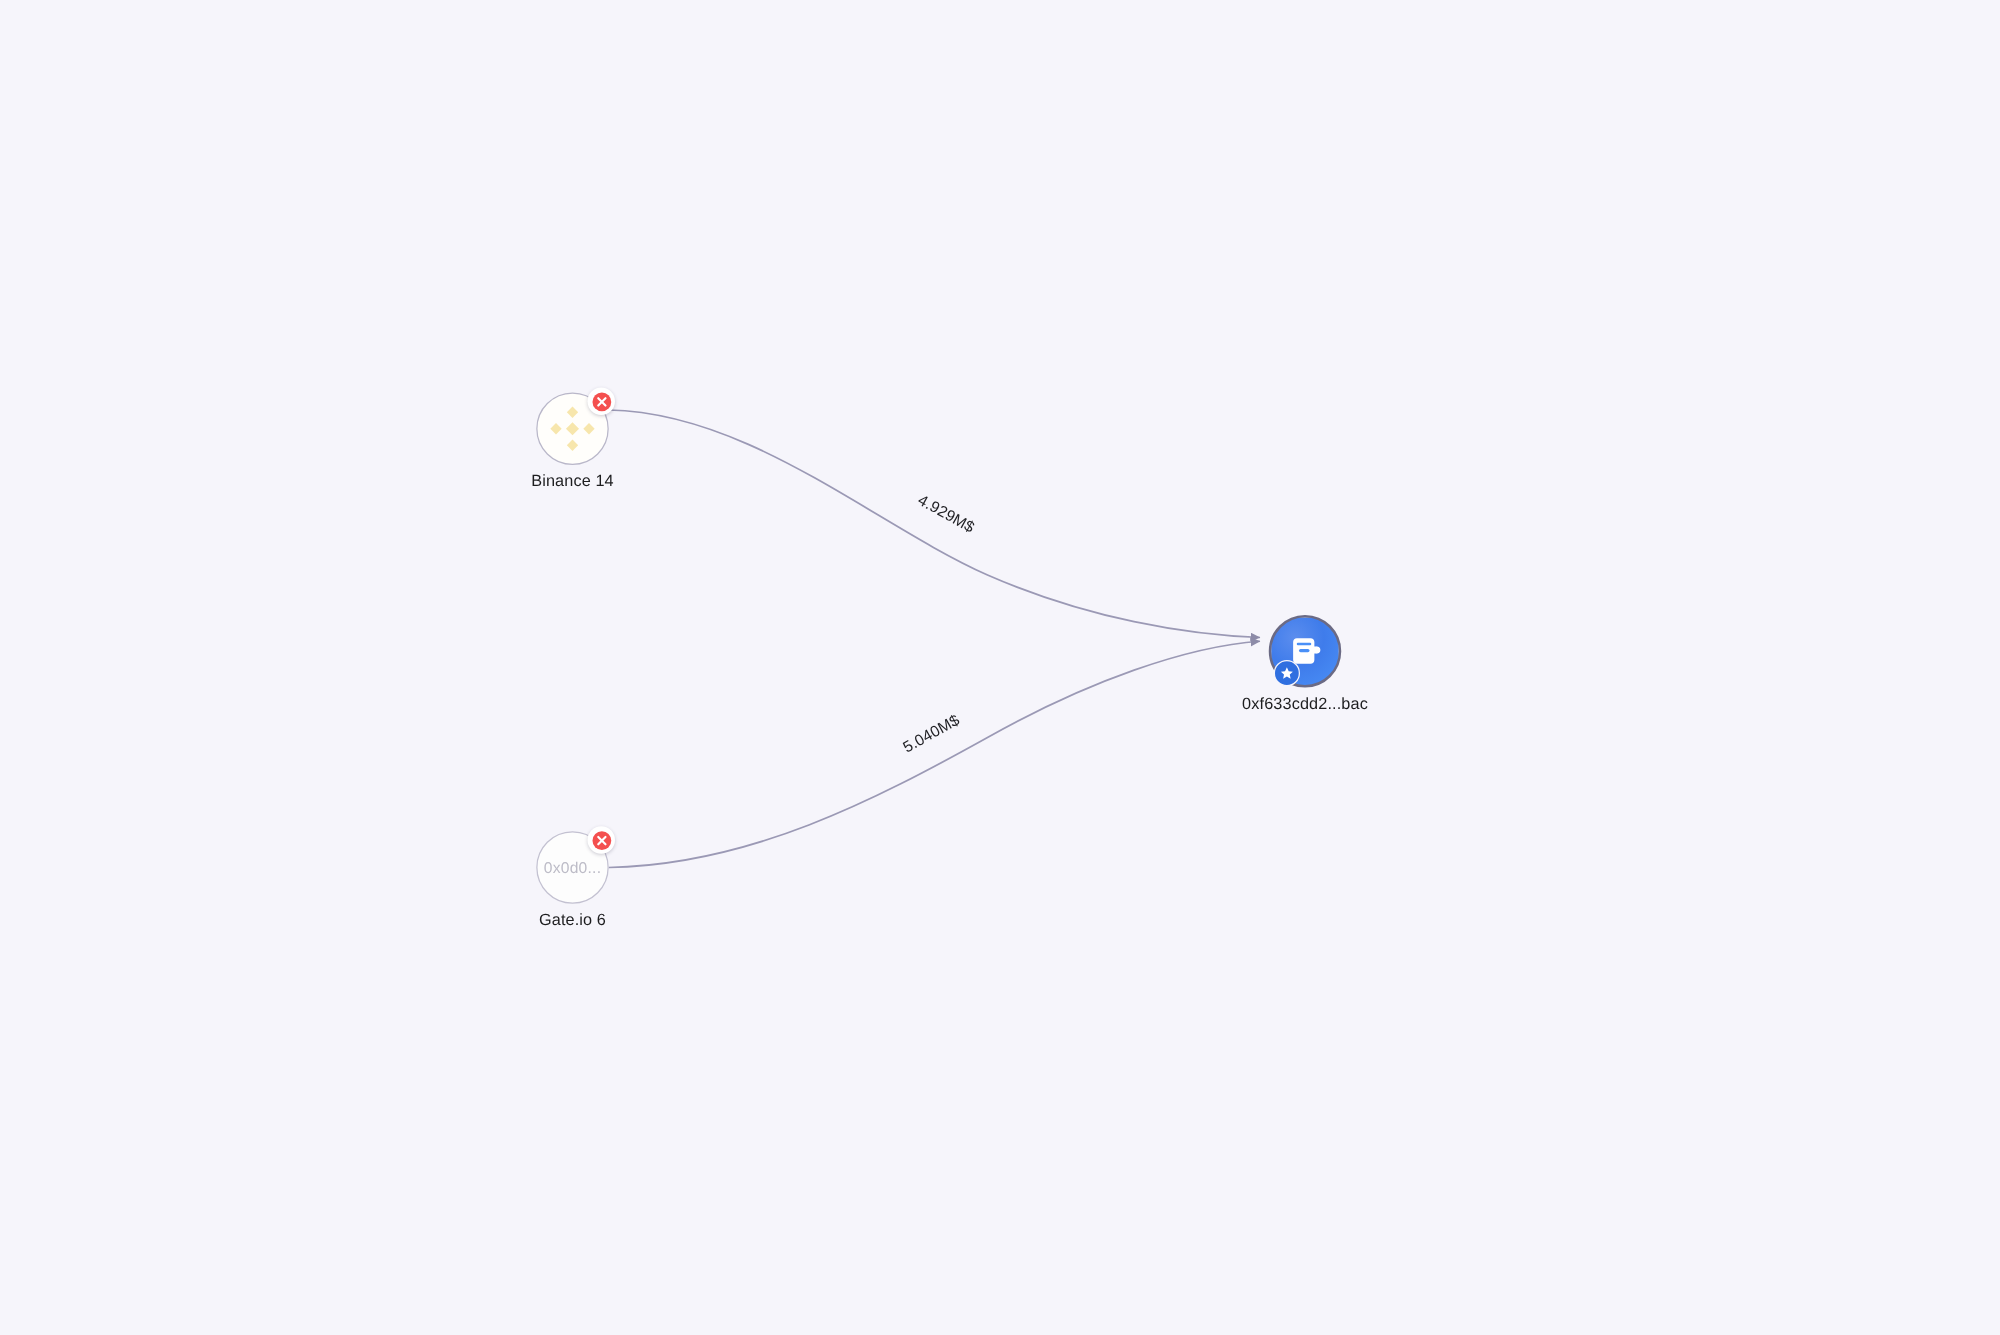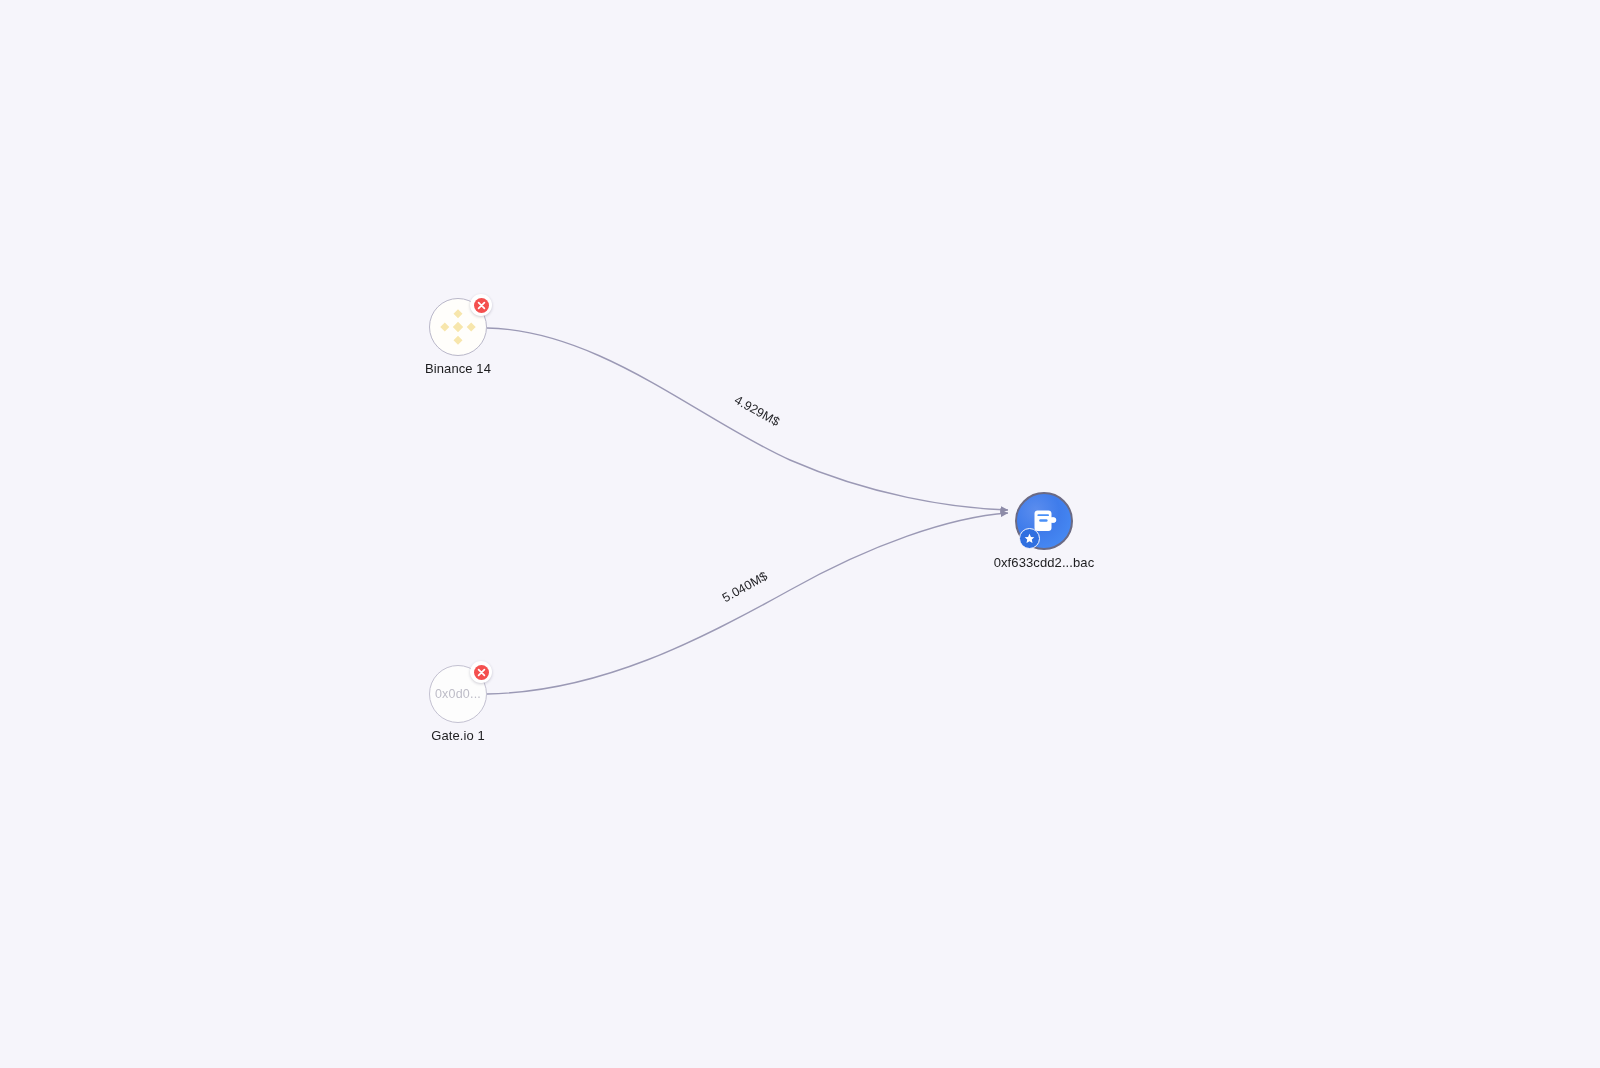--- a/index.html
+++ b/index.html
@@ -136,21 +136,21 @@
         <path d="M0,0 L5.6,2.6 L0,5.2 z" fill="#8d8ba8"></path>
       </marker>
     </defs>
     <path d="M487,328 C600,330 700,420 790,460 C870,495 950,508 1008,510" fill="none" stroke="#9b99b5" stroke-width="1.4" marker-end="url(#arrowhead)"></path>
     <path d="M487,694 C600,692 700,640 790,590 C870,545 950,517 1008,513" fill="none" stroke="#9b99b5" stroke-width="1.4" marker-end="url(#arrowhead)"></path>
   </svg>
 
   <div class="edge-label" style="left:757px; top:411px; transform: translate(-50%,-50%) rotate(29deg);">4.929M$</div>
   <div class="edge-label" style="left:745px; top:587px; transform: translate(-50%,-50%) rotate(-29deg);">5.040M$</div>
 
-  <div class="node" style="left:429px; top:298px;">
+  <div class="node" style="left:429px; top:314px;">
     <div class="node-circle exchange">
       <svg class="binance-logo" width="40" height="40" viewBox="0 0 40 40">
         <g fill="#f7e6ac">
           <rect x="16.3" y="16.3" width="7.4" height="7.4" transform="rotate(45 20 20)"></rect>
           <rect x="16.8" y="3.6" width="6.4" height="6.4" transform="rotate(45 20 6.8)"></rect>
           <rect x="16.8" y="30" width="6.4" height="6.4" transform="rotate(45 20 33.2)"></rect>
           <rect x="3.6" y="16.8" width="6.4" height="6.4" transform="rotate(45 6.8 20)"></rect>
           <rect x="30" y="16.8" width="6.4" height="6.4" transform="rotate(45 33.2 20)"></rect>
         </g>
       </svg>
@@ -169,21 +169,21 @@
     <div class="node-circle plain">
       <span class="placeholder-text">0x0d0...</span>
     </div>
     <div class="delete-badge">
       <span class="dot">
         <svg width="9" height="9" viewBox="0 0 9 9">
           <path d="M1.6,1.6 L7.4,7.4 M7.4,1.6 L1.6,7.4" stroke="#ffffff" stroke-width="1.7" stroke-linecap="round"></path>
         </svg>
       </span>
     </div>
-    <div class="node-label">Gate.io 1</div>
+    <div class="node-label">Gate.io 6</div>
   </div>
 
   <div class="node" style="left:1015px; top:492px;">
     <div class="node-circle target">
       <svg class="wallet-icon" width="34" height="34" viewBox="0 0 34 34">
         <path d="M7.5,9.5 C7.5,7.8 8.8,6.5 10.5,6.5 L21.5,6.5
                  C23.2,6.5 24.5,7.8 24.5,9.5 L24.5,13.2
                  L26.5,13.2 C28.2,13.2 29.3,14.4 29.3,16
                  C29.3,17.6 28.2,18.8 26.5,18.8 L24.5,18.8
                  L24.5,24 C24.5,25.7 23.2,27 21.5,27

